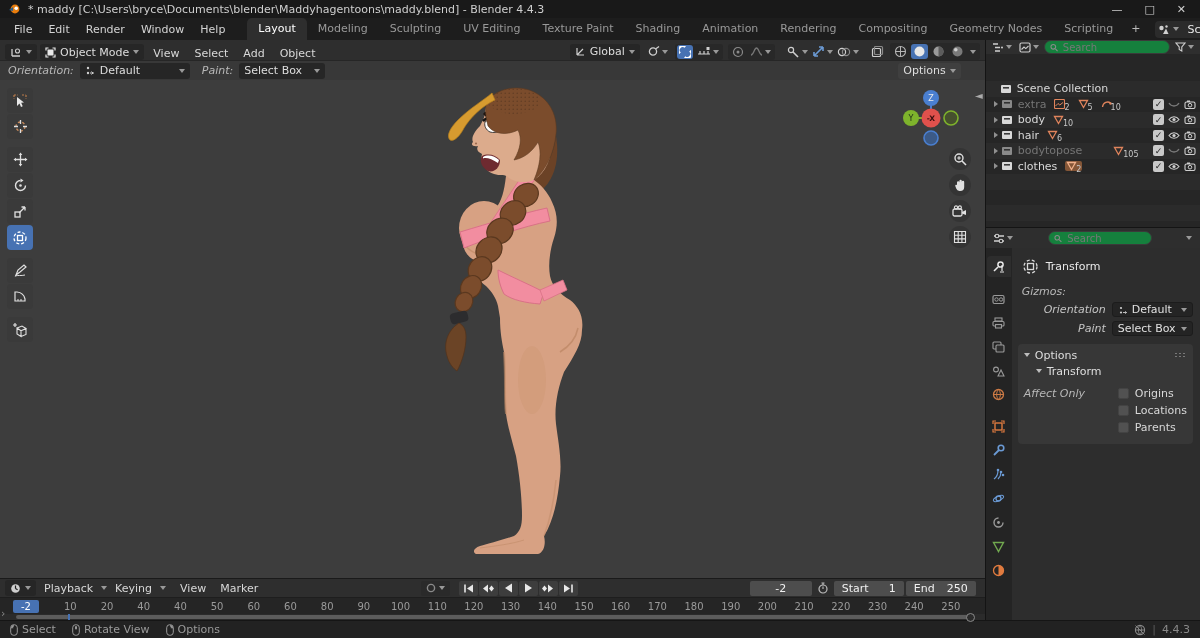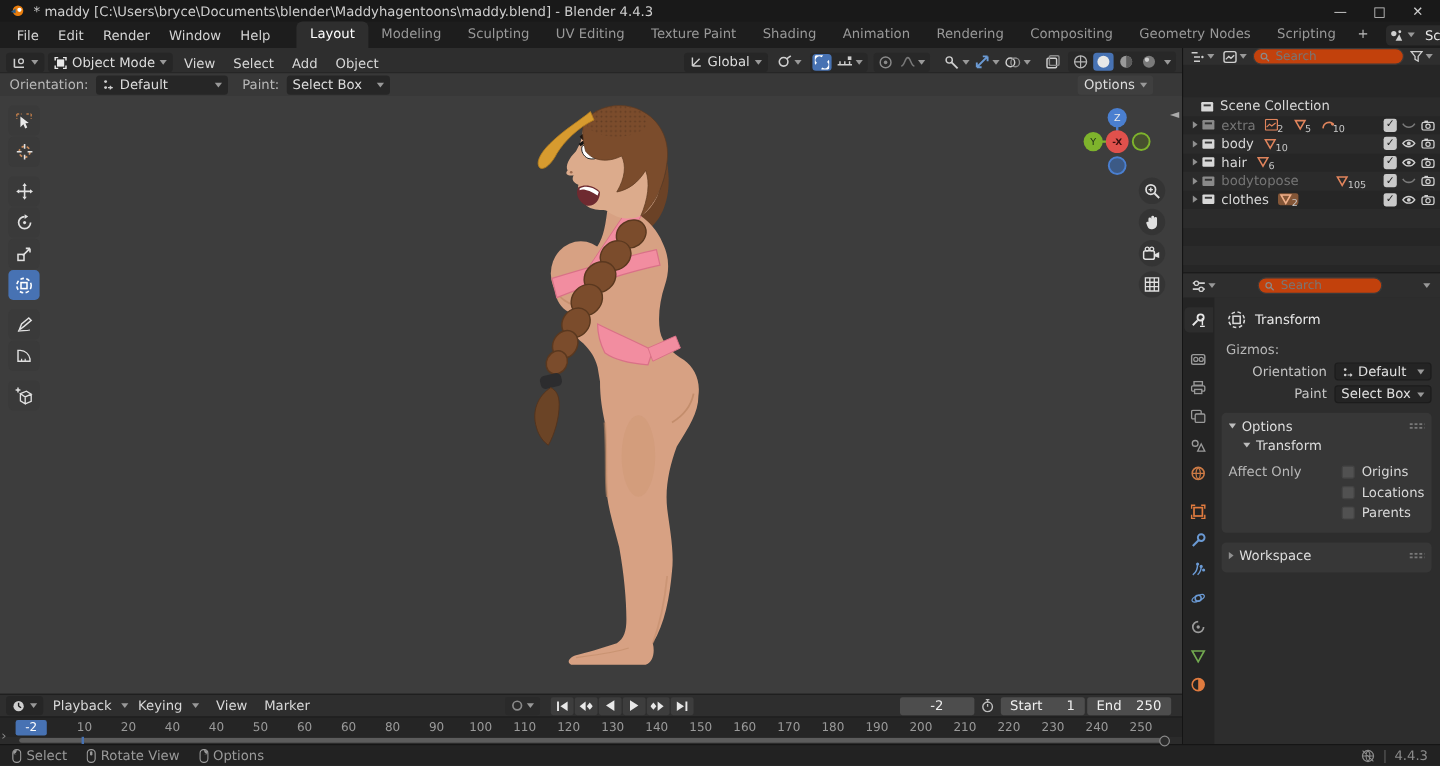--- a/index.html
+++ b/index.html
@@ -28,40 +28,40 @@
   .tri-r{width:0;height:0;border-top:3.5px solid transparent;border-bottom:3.5px solid transparent;border-left:4.5px solid #909090;}
   .tri-d{width:0;height:0;border-left:3.5px solid transparent;border-right:3.5px solid transparent;border-top:4.5px solid #bdbdbd;}
   
   .main{display:flex;height:580px;}
   .vp-col{width:1008px;display:flex;flex-direction:column;border-right:1px solid #141414;}
   .vp-header{height:20px;background:var(--hdr);display:flex;align-items:flex-end;gap:3px;padding:0 5px;}
   .vp-tools{height:20px;background:#383838;display:flex;align-items:center;gap:6px;padding:0 8px;border-top:1px solid #262626;}
   .btn{background:var(--btn);border-radius:3px;height:16px;display:flex;align-items:center;gap:4px;padding:0 5px;color:#ddd;}
   .btn.light{background:#3f3f3f;}
   .menu2{padding:0 6px;color:#d8d8d8;}
-  .label{color:#b8b8b8;}
+  .label{color:#b8b8b8;font-style:italic;}
   .iconbtn{display:flex;align-items:center;gap:2px;padding:1px 2px;border-radius:3px;}
   .iconbtn.on{background:var(--blue);}
   .pillgroup{display:flex;align-items:center;background:#282828;border-radius:3px;padding:1px 2px;gap:2px;}
   .shadeactive{background:var(--blue);border-radius:3px;padding:1px 2px;}
   
   .canvas{flex:1;position:relative;background:var(--canvas);overflow:hidden;}
   .vtoolbar{position:absolute;left:7px;top:8px;display:flex;flex-direction:column;gap:1px;}
   .vtool{width:26px;height:25px;background:#3a3a3a;border-radius:4px;display:flex;align-items:center;justify-content:center;}
   .vtool.active{background:var(--blue);}
   .vtool-gap{height:6px;}
   .navgizmo{position:absolute;right:22px;top:6px;}
   .sidebtns{position:absolute;right:14px;top:68px;display:flex;flex-direction:column;gap:4px;align-items:center;}
   .sidebtn{width:22px;height:22px;border-radius:50%;background:rgba(46,46,46,.55);display:flex;align-items:center;justify-content:center;}
   .collapse-arrow{position:absolute;right:2px;top:10px;color:#aaa;font-size:10px;}
   
   .right-col{flex:1;display:flex;flex-direction:column;background:#262626;}
   .outliner{height:188px;display:flex;flex-direction:column;border-bottom:1px solid #141414;}
   .out-header{height:20px;background:var(--hdr);display:flex;align-items:center;gap:3px;padding:0 4px;}
-  .search{background:#c2410c;border:1px solid #3a3a3a;border-radius:8px;height:14px;display:flex;align-items:center;gap:3px;padding:0 5px;flex:1;}
+  .search{background:#15803d;border:1px solid #3a3a3a;border-radius:8px;height:14px;display:flex;align-items:center;gap:3px;padding:0 5px;flex:1;}
   .search input{background:transparent;border:0;outline:0;color:#ccc;font-size:10px;width:100%;font-family:inherit;}
   .search input::placeholder{color:#777;}
   .out-rows{flex:1;margin-top:27px;}
   .out-row{height:15.5px;display:flex;align-items:center;padding:0 4px;gap:3px;}
   .out-row:nth-child(odd){background:#2b2b2b;}
   .stripe{height:15.5px;}
   .stripe:nth-child(odd){background:#2b2b2b;}
   .oname{color:#d8d8d8;margin-left:2px;}
   .dimmed .oname{color:#757575;}
   .dicon{position:relative;display:flex;align-items:flex-end;margin-left:5px;}
@@ -949,27 +949,20 @@
                 </span>
             </div>
             <div class="cbrow">
                 <span></span>
               <span class="cblab">
                   <span class="cb-un"></span>
                   <span>Parents</span>
                 </span>
             </div>
           </div>
-          <div class="panel">
-            <div class="panel-h">
-              <span class="tri-r"></span>
-              <span>Workspace</span>
-              <span class="dragdots"></span>
-            </div>
-          </div>
         </div>
       </div>
     </div>
   </div>
 </div>
 
 <div class="statusbar">
   <span class="sb-item">
     <svg width="8" height="12" viewBox="0 0 8 12">
         <rect x="0.7" y="0.7" width="6.6" height="10.6" rx="3" fill="none" stroke="#9a9a9a" stroke-width="1"></rect>

